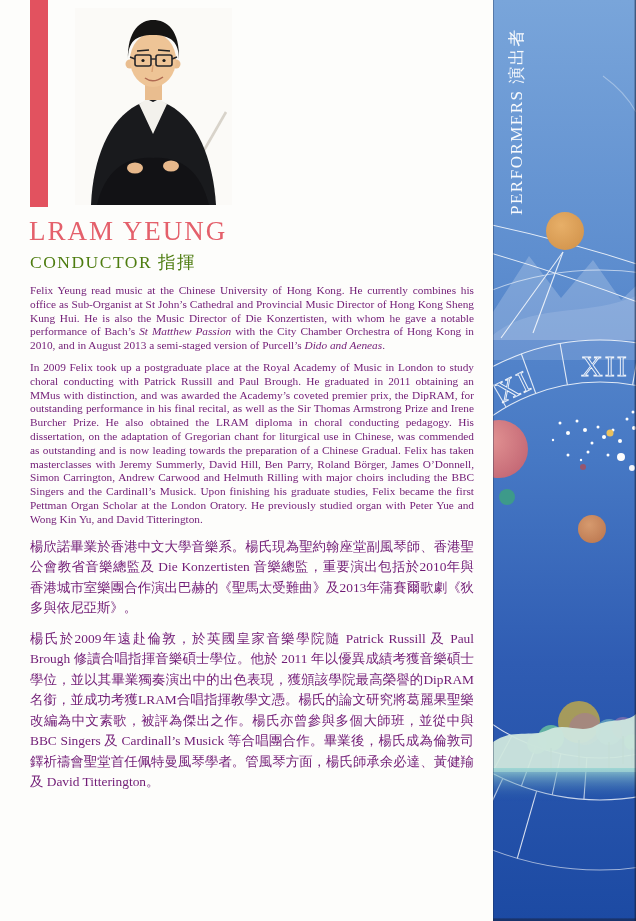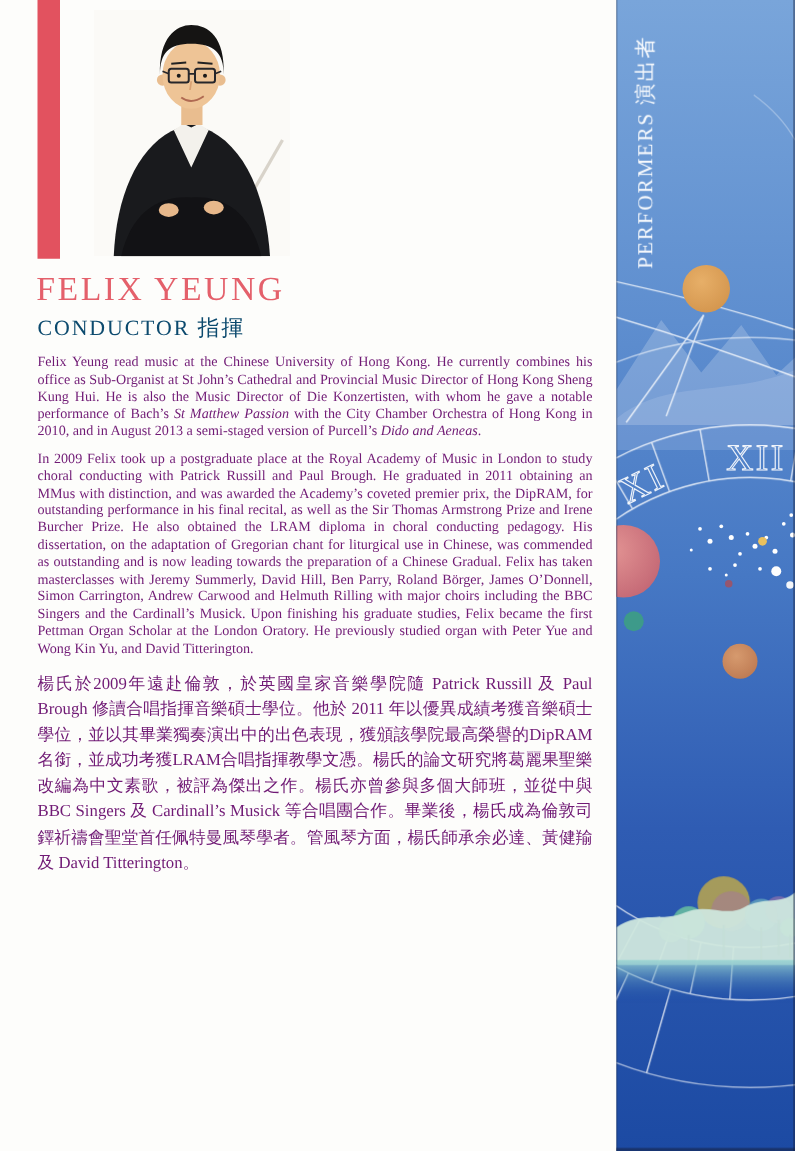--- a/index.html
+++ b/index.html
@@ -10,21 +10,21 @@
   }
   .red-bar{position:absolute;left:30px;top:0;width:18px;height:207px;background:#e2525f;}
   .photo{position:absolute;left:75px;top:8px;width:157px;height:197px;}
   .photo svg{display:block;}
   .title{
     position:absolute;left:29px;top:216px;margin:0;
     font-size:27px;font-weight:400;letter-spacing:2px;color:#e4606b;
   }
   .subtitle{
     position:absolute;left:30px;top:250px;margin:0;
-    font-size:17.5px;font-weight:400;letter-spacing:1.5px;color:#0c4a6e;
+    font-size:17.5px;font-weight:400;letter-spacing:1.5px;color:#4d7c0f;
   }
   .bio{position:absolute;left:30px;top:284px;width:444px;color:#701a75;}
   .bio p{margin:0;text-align:justify;}
   .bio p.en{font-size:11.3px;line-height:13.8px;}
   .bio p.zh{font-size:13.4px;line-height:20.5px;text-align:justify;}
   .bio p + p.en{margin-top:8px;}
   .bio p + p.zh{margin-top:10px;}
   .sidebar{position:absolute;left:493px;top:0;width:143px;height:921px;}
   .sidebar svg{position:absolute;left:0;top:0;}
   .vlabel{
@@ -62,26 +62,27 @@
       <line x1="97" y1="51" x2="102" y2="49" stroke="#26262a" stroke-width="1.4"></line>
       <line x1="62" y1="43" x2="74" y2="42" stroke="#222" stroke-width="1.5"></line>
       <line x1="83" y1="42" x2="95" y2="43" stroke="#222" stroke-width="1.5"></line>
       <circle cx="68" cy="52.5" r="1.6" fill="#1a1a1a"></circle>
       <circle cx="89" cy="52.5" r="1.6" fill="#1a1a1a"></circle>
       <line x1="78" y1="57" x2="77" y2="64" stroke="#d9a173" stroke-width="1.4"></line>
       <path d="M70,70 Q78,76 88,69" stroke="#b06a52" stroke-width="1.5" fill="none"></path>
     </svg>
   </div>
 
-  <h1 class="title">FELIX YEUNG</h1>
+  <h1 class="title">LRAM YEUNG</h1>
   <h2 class="subtitle">CONDUCTOR 指揮</h2>
 
   <div class="bio">
     <p class="en"><span>Felix Yeung read music at the Chinese University of Hong Kong.  He currently combines his office as Sub-Organist at St John’s Cathedral and Provincial Music Director of Hong Kong Sheng Kung Hui.  He is also the Music Director of Die Konzertisten, with whom he gave a notable performance of Bach’s </span><i>St Matthew Passion</i><span> with the City Chamber Orchestra of Hong Kong in 2010, and in August 2013 a semi-staged version of Purcell’s </span><i>Dido and Aeneas</i><span>.</span></p>
     <p class="en">In 2009 Felix took up a postgraduate place at the Royal Academy of Music in London to study choral conducting with Patrick Russill and Paul Brough.  He graduated in 2011 obtaining an MMus with distinction, and was awarded the Academy’s coveted premier prix, the DipRAM, for outstanding performance in his final recital, as well as the Sir Thomas Armstrong Prize and Irene Burcher Prize.  He also obtained the LRAM diploma in choral conducting pedagogy.  His dissertation, on the adaptation of Gregorian chant for liturgical use in Chinese, was commended as outstanding and is now leading towards the preparation of a Chinese Gradual.  Felix has taken masterclasses with Jeremy Summerly, David Hill, Ben Parry, Roland Börger, James O’Donnell, Simon Carrington, Andrew Carwood and Helmuth Rilling with major choirs including the BBC Singers and the Cardinall’s Musick.  Upon finishing his graduate studies, Felix became the first Pettman Organ Scholar at the London Oratory.  He previously studied organ with Peter Yue and Wong Kin Yu, and David Titterington.</p>
+    <p class="zh">楊欣諾畢業於香港中文大學音樂系。楊氏現為聖約翰座堂副風琴師、香港聖公會教省音樂總監及 Die Konzertisten 音樂總監，重要演出包括於2010年與香港城市室樂團合作演出巴赫的《聖馬太受難曲》及2013年蒲賽爾歌劇《狄多與依尼亞斯》。</p>
     <p class="zh">楊氏於2009年遠赴倫敦，於英國皇家音樂學院隨 Patrick Russill 及 Paul Brough 修讀合唱指揮音樂碩士學位。他於 2011 年以優異成績考獲音樂碩士學位，並以其畢業獨奏演出中的出色表現，獲頒該學院最高榮譽的DipRAM名銜，並成功考獲LRAM合唱指揮教學文憑。楊氏的論文研究將葛麗果聖樂改編為中文素歌，被評為傑出之作。楊氏亦曾參與多個大師班，並從中與 BBC Singers 及 Cardinall’s Musick 等合唱團合作。畢業後，楊氏成為倫敦司鐸祈禱會聖堂首任佩特曼風琴學者。管風琴方面，楊氏師承余必達、黃健羭及 David Titterington。</p>
   </div>
 
   <aside class="sidebar">
     <svg width="143" height="921" viewBox="0 0 143 921">
       <defs>
         <linearGradient id="bg" x1="0" y1="0" x2="0" y2="1">
           <stop offset="0" stop-color="#79a5da"></stop>
           <stop offset="0.28" stop-color="#5e8ecf"></stop>
           <stop offset="0.5" stop-color="#4678c4"></stop>

